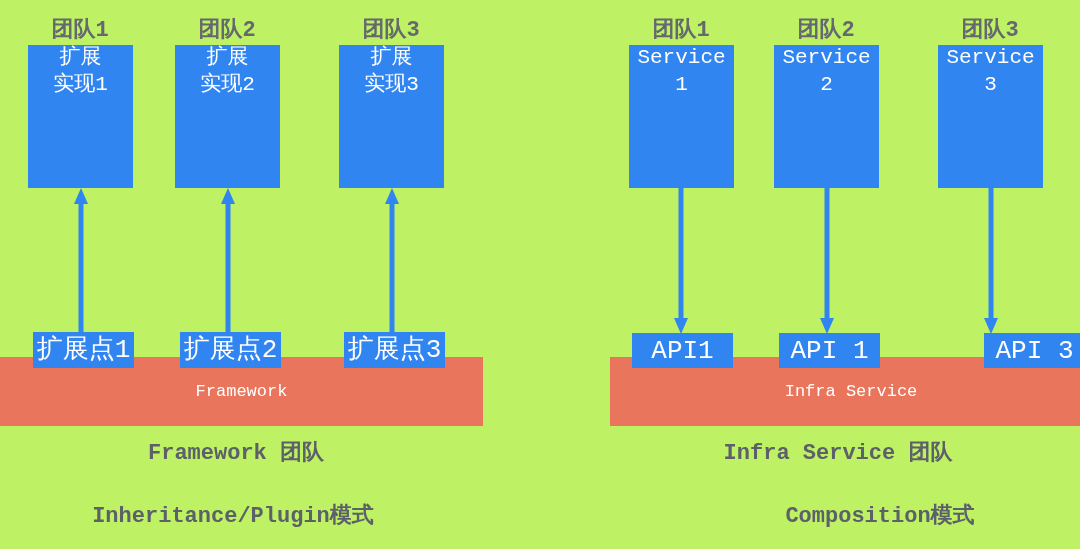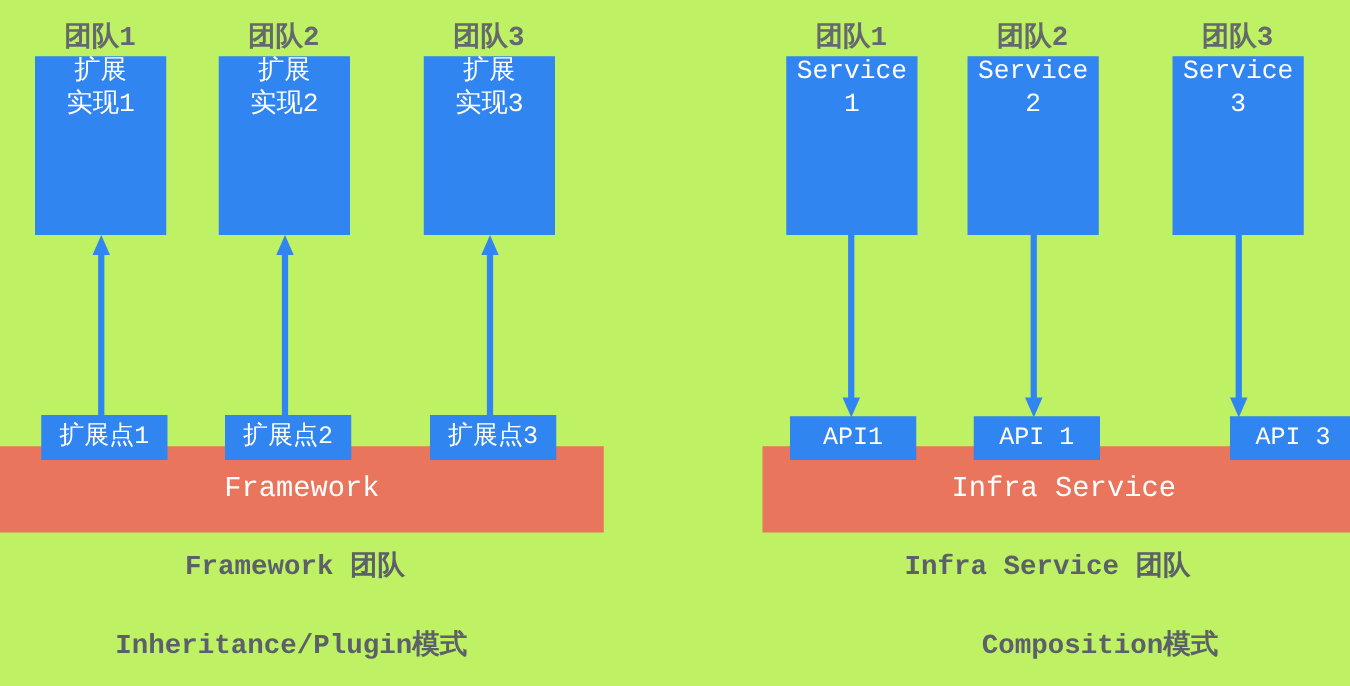--- a/index.html
+++ b/index.html
@@ -37,34 +37,34 @@
     box-sizing: border-box;
   }
   .blue-box span { display: block; }
   .tag-box {
     position: absolute;
     background: #3185f0;
     color: #ffffff;
     display: flex;
     align-items: center;
     justify-content: center;
-    font-size: 20px;
+    font-size: 26px;
     line-height: 1;
     white-space: nowrap;
     box-sizing: border-box;
     z-index: 4;
   }
   .platform-bar {
     position: absolute;
     background: #e9755c;
     color: #ffffff;
     display: flex;
     align-items: center;
     justify-content: center;
-    font-size: 23px;
+    font-size: 17px;
     line-height: 1;
     box-sizing: border-box;
     z-index: 2;
   }
   .caption {
     position: absolute;
     color: #5c6068;
     font-size: 22px;
     font-weight: bold;
     line-height: 1;

